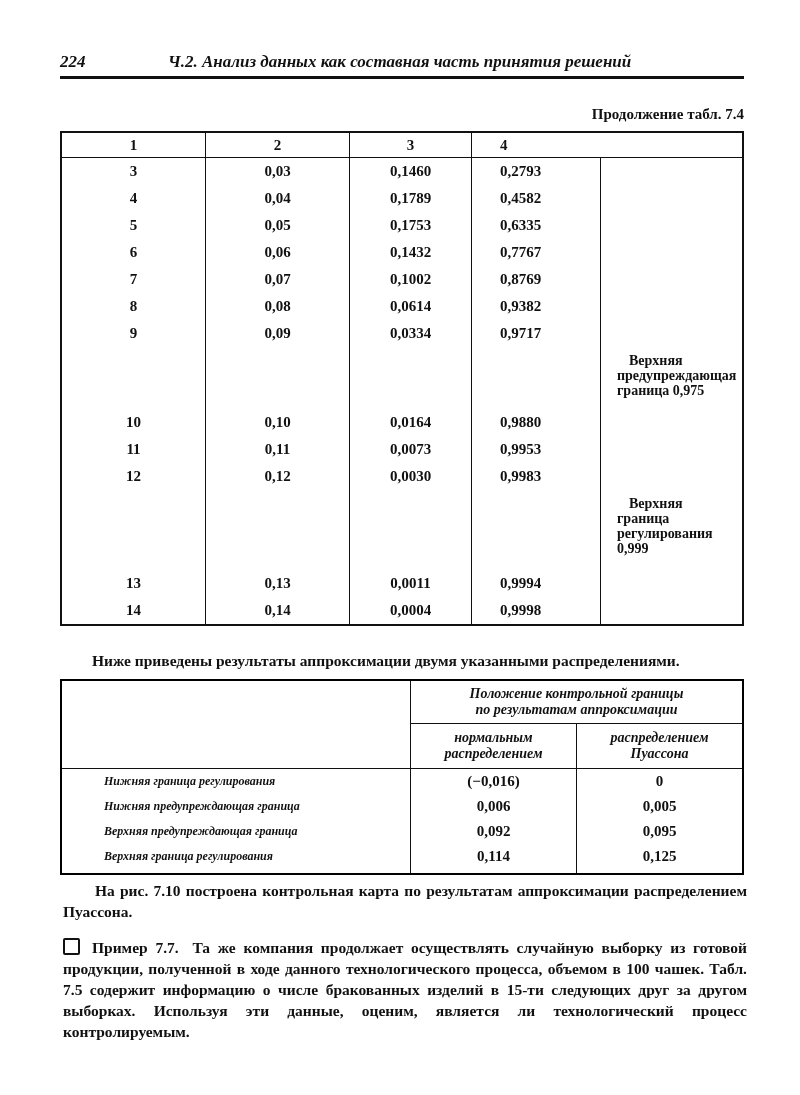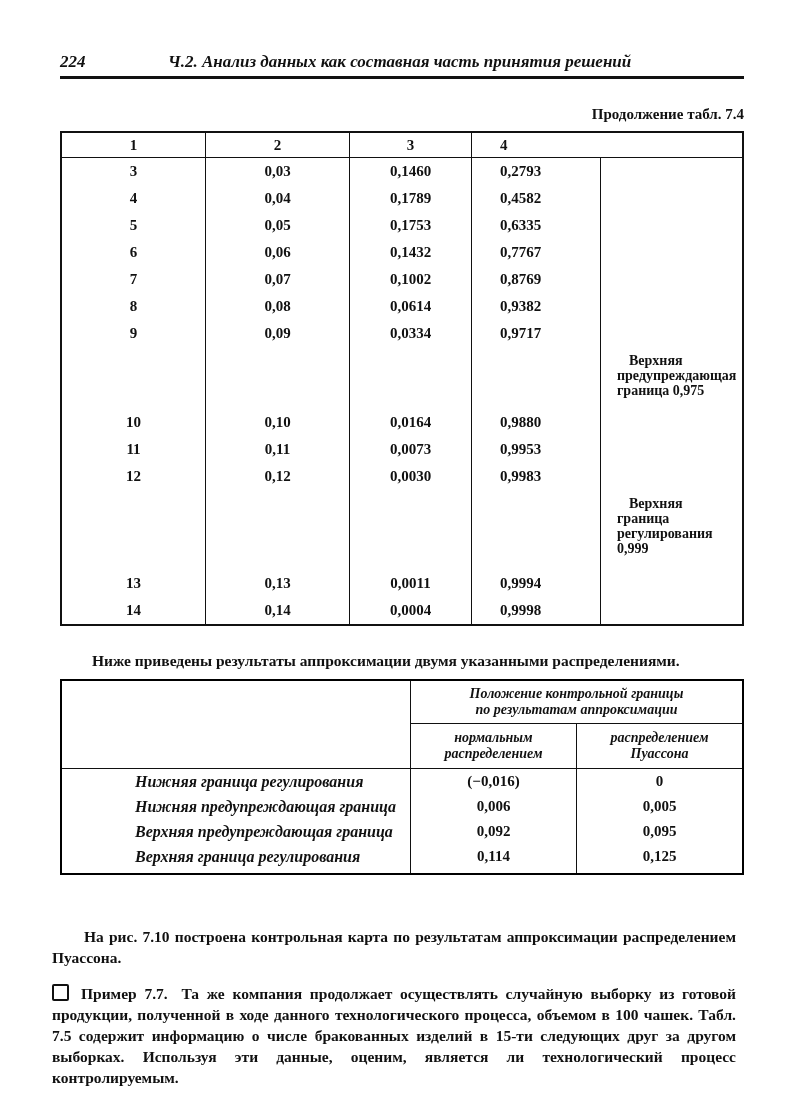--- a/index.html
+++ b/index.html
@@ -18,22 +18,22 @@
   .t1 td.c5 { border-left:none; text-align:left; vertical-align:top; }
   .t1 tr.note td { height:62px; }
   .t1 tr.note2 td { height:80px; }
   .note-text { font-size:14px; line-height:15px; padding-left:16px; display:block; padding-top:6px; }
   .c1 { width:143px; } .c2 { width:143px; } .c3 { width:121px; } .c4 { width:100px; }
   .intro { left:92px; top:652px; font-size:15.5px; font-weight:bold; }
   .t2 { position:absolute; left:60px; top:679px; width:684px; border:2px solid #000000; font-size:14px; }
   .t2 td { border:1.5px solid #111; padding:0; text-align:center; }
   .t2 .hd { font-style:italic; font-weight:bold; line-height:16px; }
   .t2 .row td { border-top:none; border-bottom:none; height:25px; font-weight:bold; font-size:15px; }
-  .t2 .row td.lbl { text-align:left; padding-left:73px; font-style:italic; font-size:16px; }
-  .para { left:52px; width:684px; font-size:15.5px; font-weight:bold; line-height:21px; text-align:justify;margin-top:46px; }
+  .t2 .row td.lbl { text-align:left; padding-left:42px; font-style:italic; font-size:12px; }
+  .para { left:63px; width:684px; font-size:15.5px; font-weight:bold; line-height:21px; text-align:justify; }
   .p1 { top:880px; text-indent:32px; }
   .p2 { top:937px; }
   .box-icon { display:inline-block; width:13px; height:13px; border:2.5px solid #111; border-radius:2px; margin-right:12px; vertical-align:-2px; }
 </style>
 </head>
 <body>
 
 <div class="abs runhead">
   <span class="abs pageno">224</span>
   <span class="abs chapter">Ч.2. Анализ данных как составная часть принятия решений</span>

